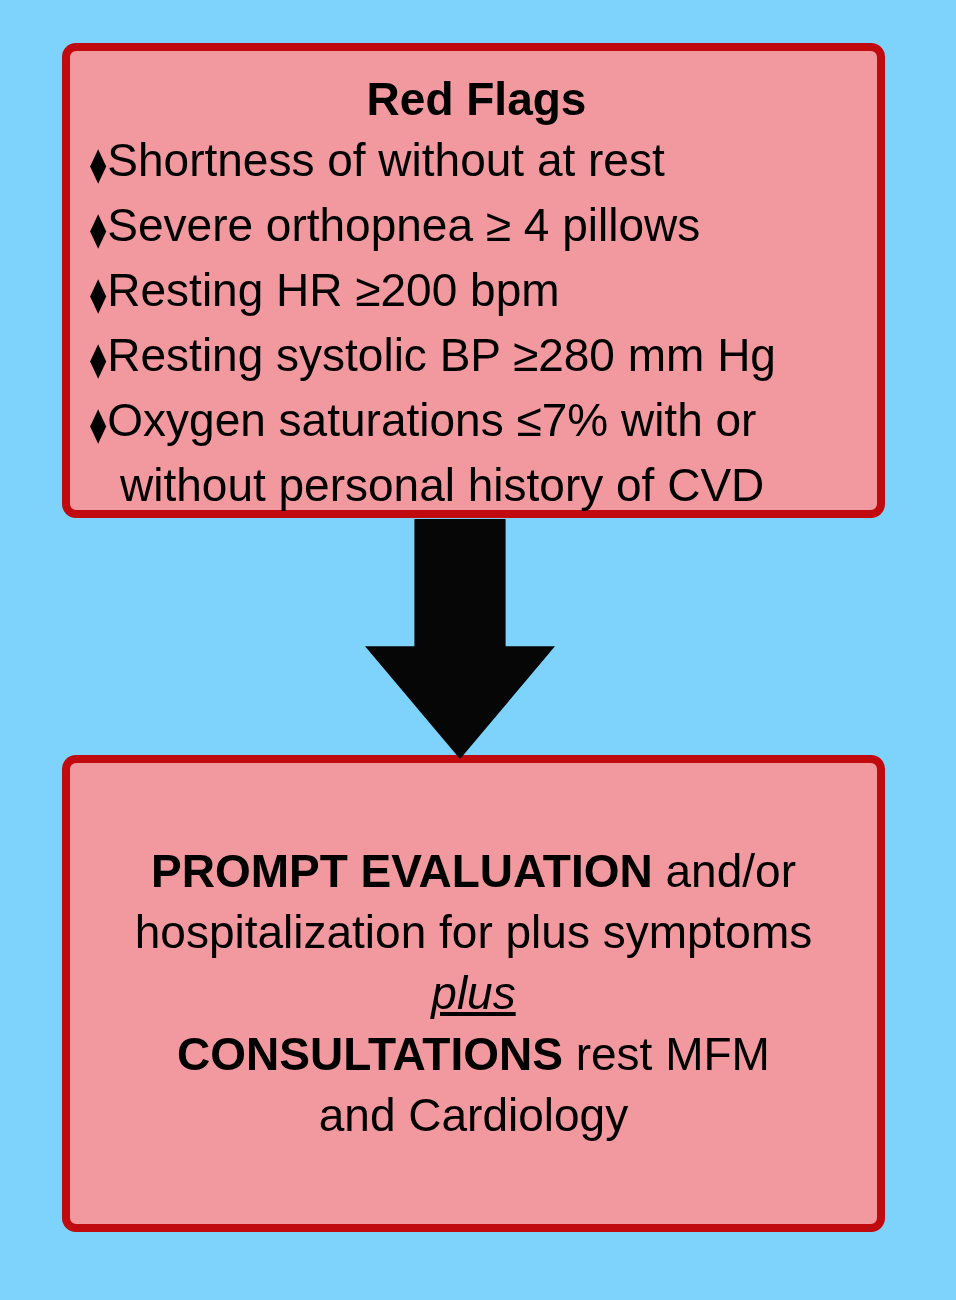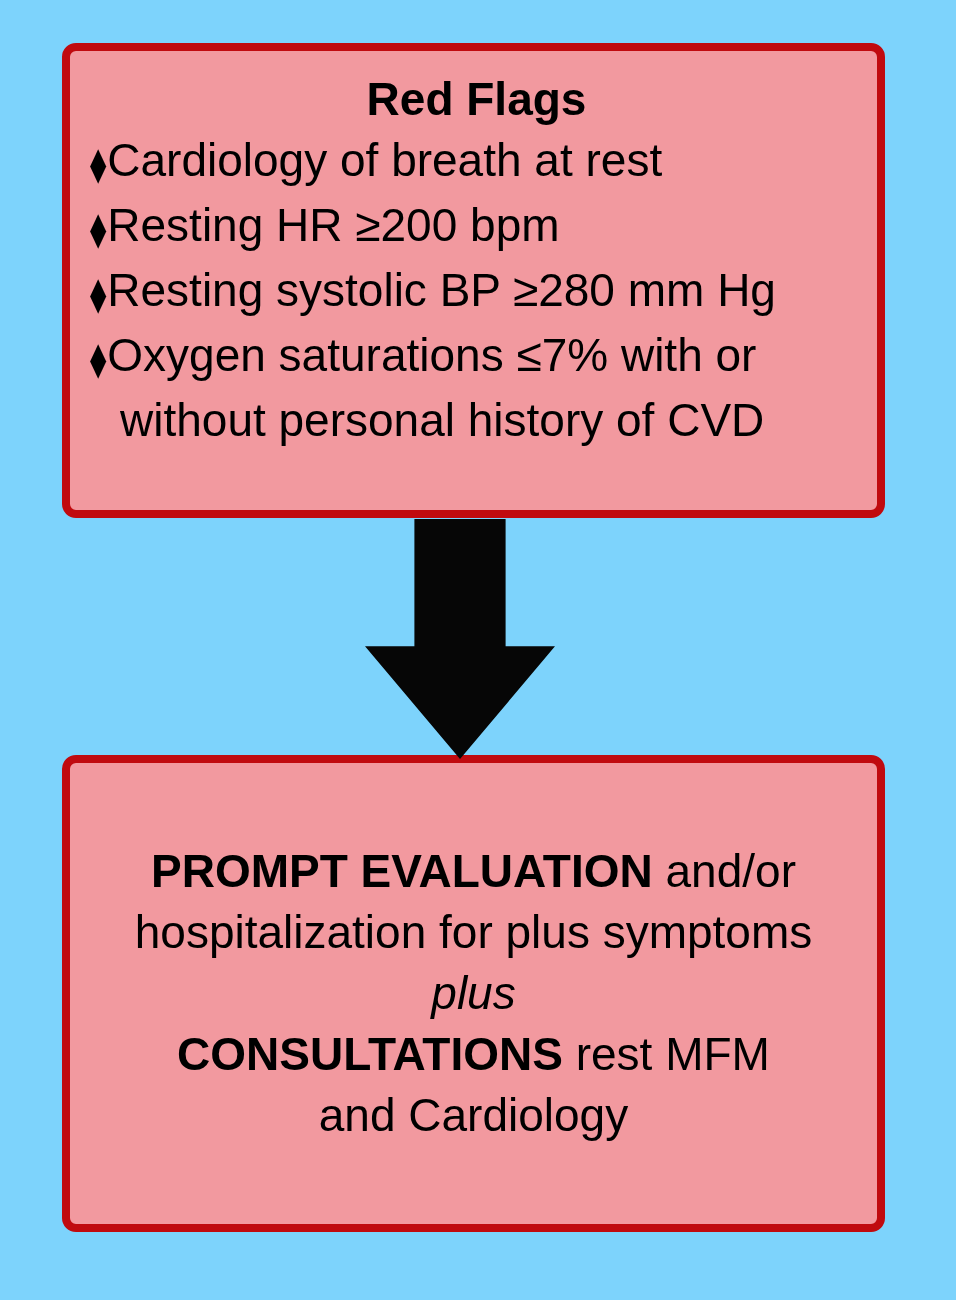--- a/index.html
+++ b/index.html
@@ -56,41 +56,42 @@
   .glyph {
     font-family: "DejaVu Sans", sans-serif;
     font-size: 33px;
     margin-right: 1px;
   }
   .line {
     font-size: 46px;
     line-height: 61px;
   }
   .b { font-weight: bold; }
-  .i { font-style: italic; }
+  .i { font-style: italic; text-decoration: underline; }
   .arrow {
     position: absolute;
     left: 365px;
     top: 519px;
     width: 190px;
     height: 240px;
     background: #060606;
     clip-path: polygon(26% 0, 74% 0, 74% 53%, 100% 53%, 50% 100%, 0 53%, 26% 53%);
     z-index: 2;
   }
 </style>
 </head>
 <body>
 
 <div class="canvas">
 
   <div class="box top">
     <div class="box-title">Red Flags</div>
     <div class="bullet-list">
-        <div class="bullet-line"><span class="glyph">⧫</span><span>Cardiology of breath at rest</span></div>
+        <div class="bullet-line"><span class="glyph">⧫</span><span>Shortness of without at rest</span></div>
+        <div class="bullet-line"><span class="glyph">⧫</span><span>Severe orthopnea ≥ 4 pillows</span></div>
         <div class="bullet-line"><span class="glyph">⧫</span><span>Resting HR ≥200 bpm</span></div>
         <div class="bullet-line"><span class="glyph">⧫</span><span>Resting systolic BP ≥280 mm Hg</span></div>
         <div class="bullet-line"><span class="glyph">⧫</span><span>Oxygen saturations ≤7% with or without personal history of CVD</span></div>
       </div>
   </div>
 
   <div class="arrow"></div>
 
   <div class="box bottom">
     <div class="line">

